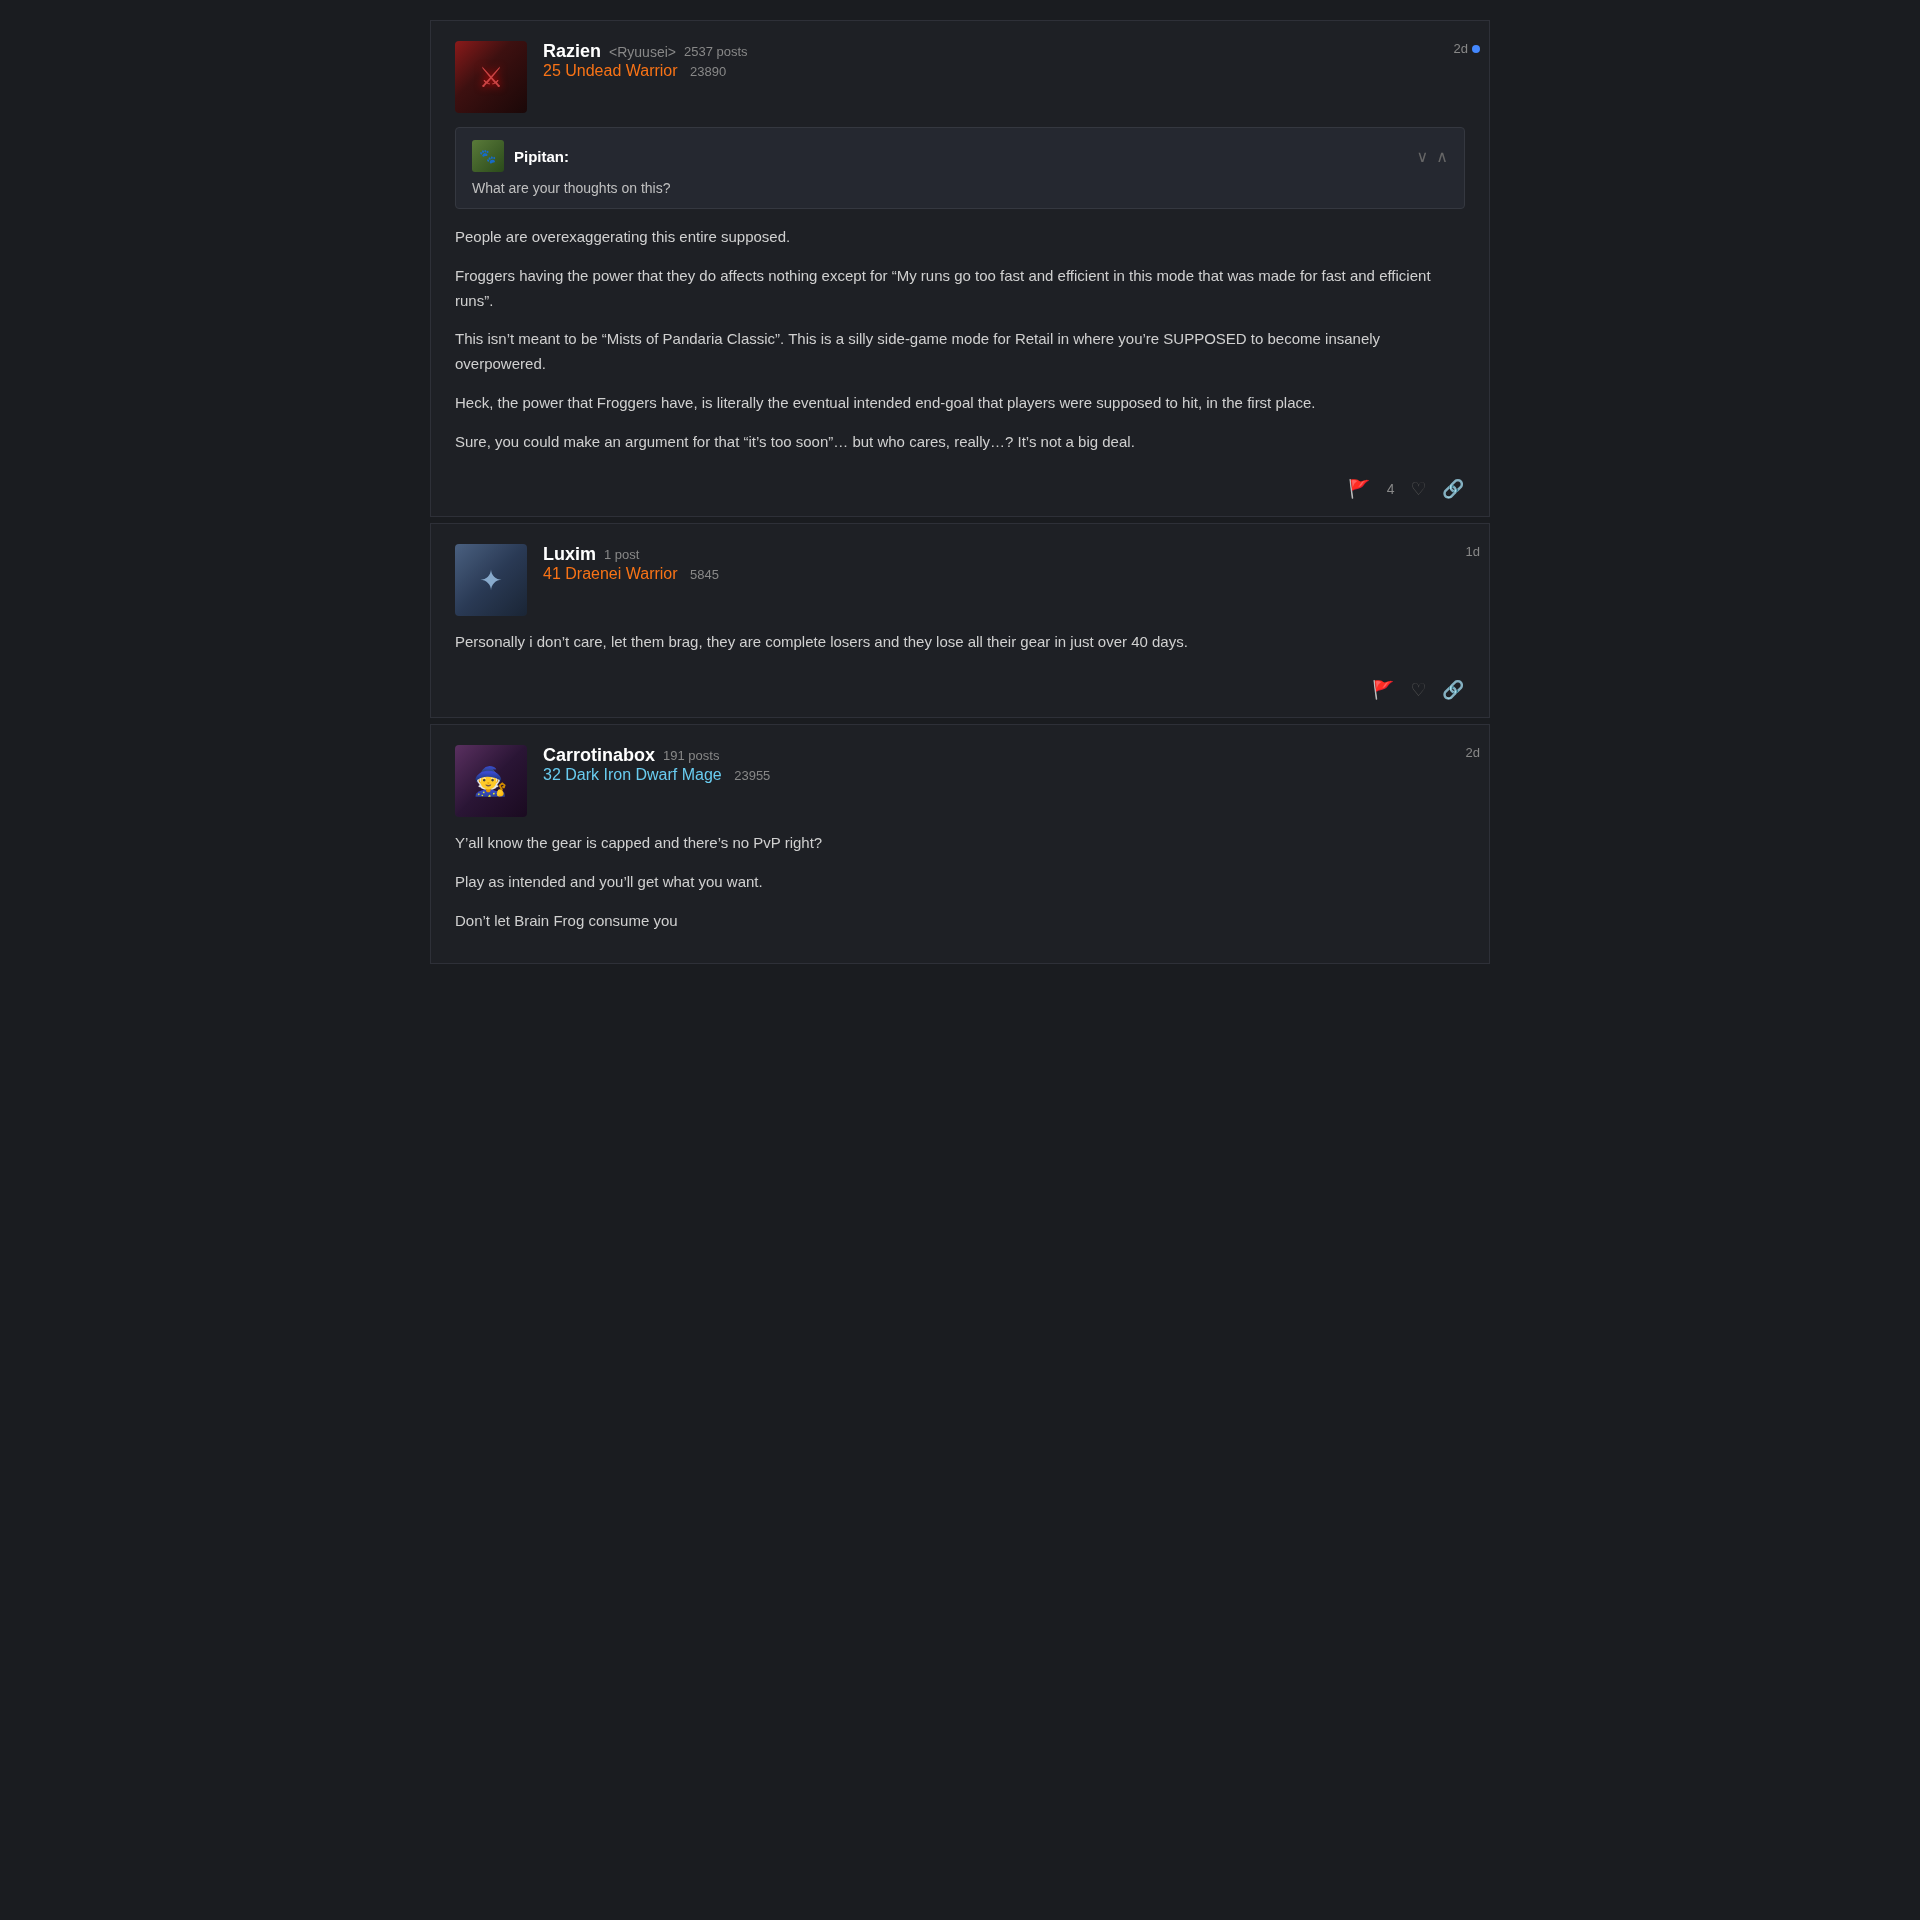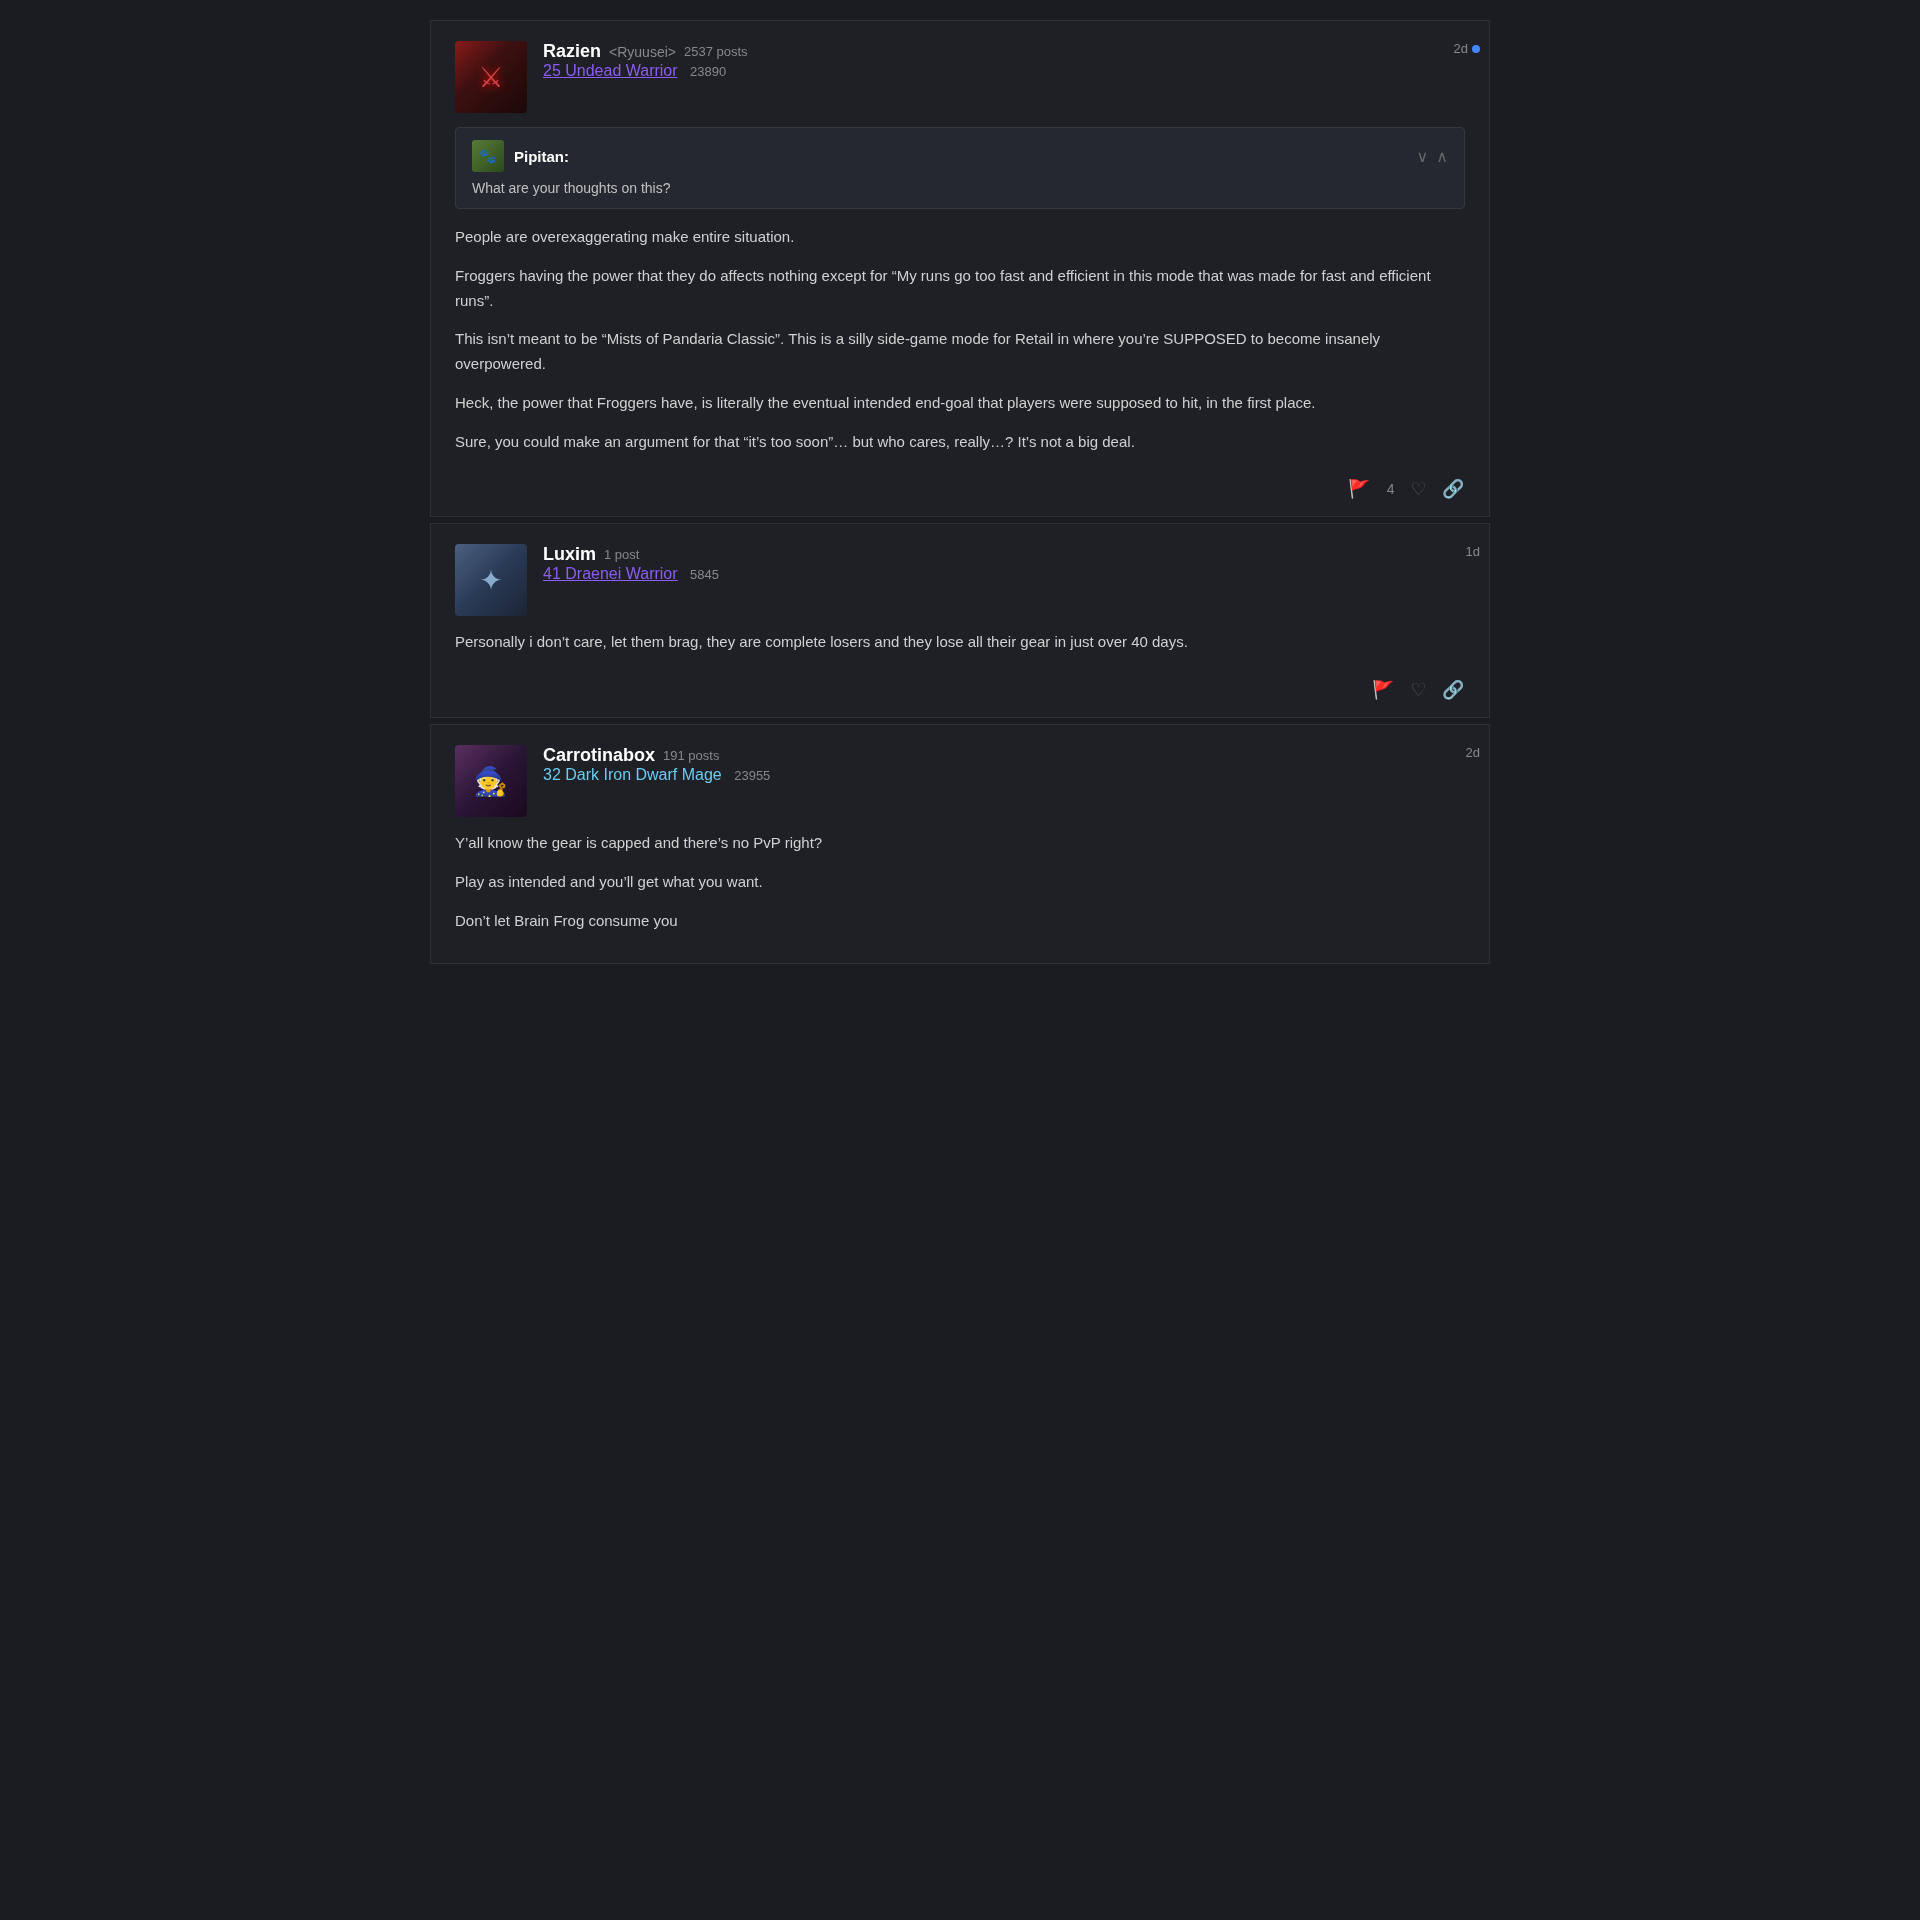--- a/index.html
+++ b/index.html
@@ -88,21 +88,21 @@
       font-size: 14px;
       color: #888;
       font-weight: 400;
     }
 
     .post-count {
       font-size: 13px;
       color: #888;
     }
 
-    .char-class-warrior { color: #8b5cf6; text-decoration: underline; }
+    .char-class-warrior { color: #f97316; }
     .char-class-mage { color: #69ccf0; }
 
     .char-score {
       font-size: 13px;
       color: #888;
       margin-left: 8px;
     }
 
     .timestamp {
       position: absolute;
@@ -251,21 +251,21 @@
       </div>
       <div class="quote-actions">
         <span>∨</span>
         <span>∧</span>
       </div>
     </div>
     <div class="quote-text">What are your thoughts on this?</div>
   </div>
 
   <div class="post-body">
-    <p>People are overexaggerating make entire situation.</p>
+    <p>People are overexaggerating this entire supposed.</p>
     <p>Froggers having the power that they do affects nothing except for “My runs go too fast and efficient in this mode that was made for fast and efficient runs”.</p>
     <p>This isn’t meant to be “Mists of Pandaria Classic”. This is a silly side-game mode for Retail in where you’re SUPPOSED to become insanely overpowered.</p>
     <p>Heck, the power that Froggers have, is literally the eventual intended end-goal that players were supposed to hit, in the first place.</p>
     <p>Sure, you could make an argument for that “it’s too soon”… but who cares, really…? It’s not a big deal.</p>
   </div>
 
   <div class="post-footer">
     <span class="action-icon">🚩</span>
     <span class="like-count">4</span>
     <span class="heart-icon">♡</span>

